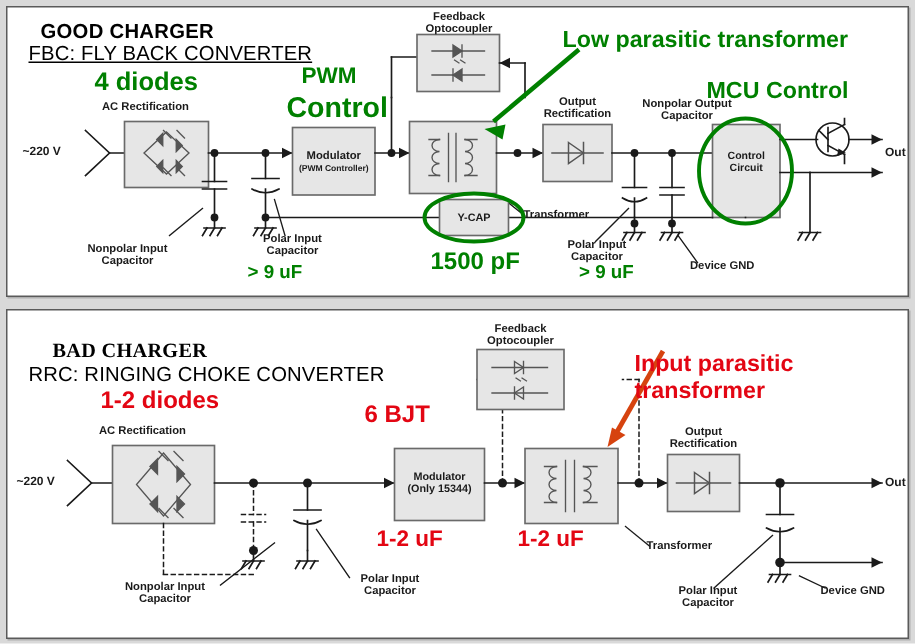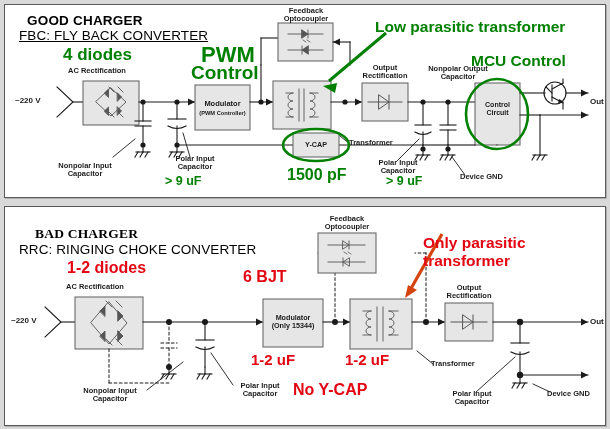--- a/index.html
+++ b/index.html
@@ -245,21 +245,21 @@
       <g stroke="#008000" stroke-width="3" fill="none">
         <line x1="381" y1="28" x2="324" y2="76"></line>
         <path d="M318 81 l14 -3 l-2 10 z" fill="#008000" stroke="none"></path>
       </g>
     </svg>
 
     <div class="title-main" style="left:22px;top:8px;">GOOD CHARGER</div>
     <div class="title-sub" style="left:14px;top:23px;text-decoration:underline;">FBC: FLY BACK CONVERTER</div>
 
     <div class="anno anno-green" style="left:58px;top:41px;font-size:17px;">4 diodes</div>
-    <div class="anno anno-green" style="left:196px;top:38px;font-size:22px;">PWM</div>
+    <div class="anno anno-green" style="left:196px;top:38px;font-size:15px;">PWM</div>
     <div class="anno anno-green" style="left:186px;top:58px;font-size:19px;">Control</div>
     <div class="anno anno-green" style="left:370px;top:14px;font-size:15.5px;">Low parasitic transformer</div>
     <div class="anno anno-green" style="left:466px;top:48px;font-size:15.5px;">MCU Control</div>
     <div class="anno anno-green" style="left:282px;top:162px;font-size:16px;">1500 pF</div>
     <div class="anno anno-green" style="left:160px;top:170px;font-size:12.5px;">&gt; 9 uF</div>
     <div class="anno anno-green" style="left:381px;top:170px;font-size:12.5px;">&gt; 9 uF</div>
 
     <div class="lbl" style="left:10px;top:92px;font-size:8px;">~220 V</div>
     <div class="lbl" style="left:63px;top:62px;">AC Rectification</div>
     <div class="lbl-n" style="left:40px;top:157px;width:80px;">
@@ -433,25 +433,24 @@
         <line x1="437" y1="27" x2="404" y2="85"></line>
         <path d="M400 91 l3 -13 l9 5 z" fill="#d6430f" stroke="none"></path>
       </g>
     </svg>
 
     <div class="title-main" style="left:30px;top:19px;font-family:Liberation Serif, serif;">BAD CHARGER</div>
     <div class="title-sub" style="left:14px;top:35px;">RRC: RINGING CHOKE CONVERTER</div>
 
     <div class="anno anno-red" style="left:62px;top:53px;font-size:16px;">1-2 diodes</div>
     <div class="anno anno-red" style="left:238px;top:62px;font-size:16px;">6 BJT</div>
-    <div class="anno anno-red" style="left:418px;top:28px;font-size:15.5px;">Only parasitic</div>
+    <div class="anno anno-red" style="left:418px;top:28px;font-size:15.5px;">Input parasitic</div>
     <div class="anno anno-red" style="left:418px;top:46px;font-size:15.5px;">transformer</div>
     <div class="anno anno-red" style="left:246px;top:145px;font-size:15px;">1-2 uF</div>
     <div class="anno anno-red" style="left:340px;top:145px;font-size:15px;">1-2 uF</div>
-    <div class="anno anno-red" style="left:288px;top:175px;font-size:16px;">No Y-CAP</div>
 
     <div class="lbl" style="left:6px;top:110px;font-size:8px;">~220 V</div>
     <div class="lbl" style="left:61px;top:76px;">AC Rectification</div>
     <div class="lbl-n" style="left:65px;top:180px;width:80px;">
       <span>Nonpolar Input</span><br>
       <span>Capacitor</span>
     </div>
     <div class="lbl-n" style="left:224px;top:175px;width:62px;">
       <span>Polar Input</span><br>
       <span>Capacitor</span>

